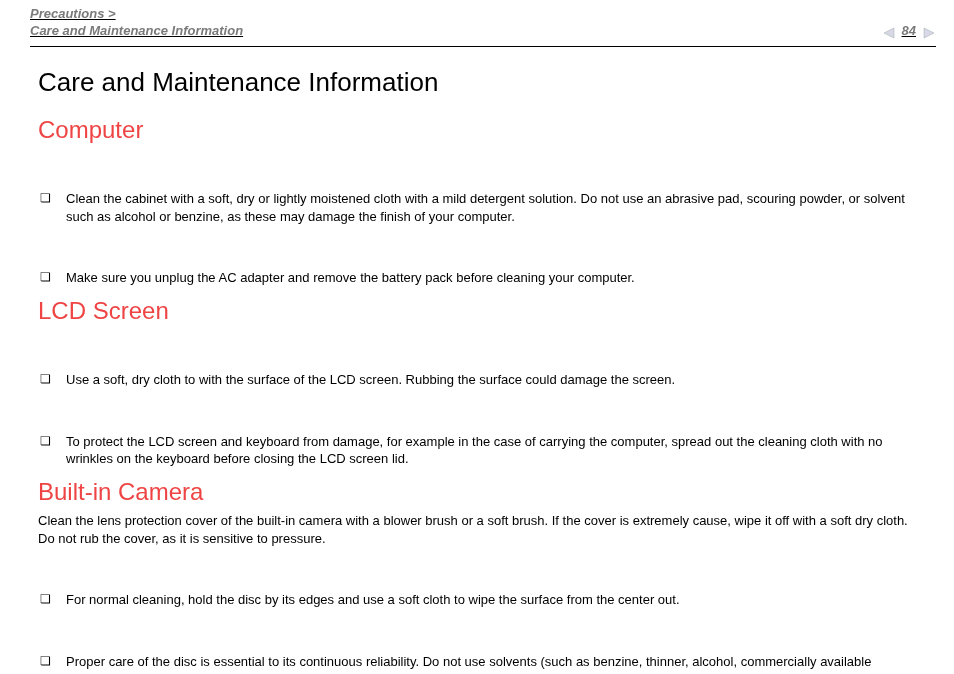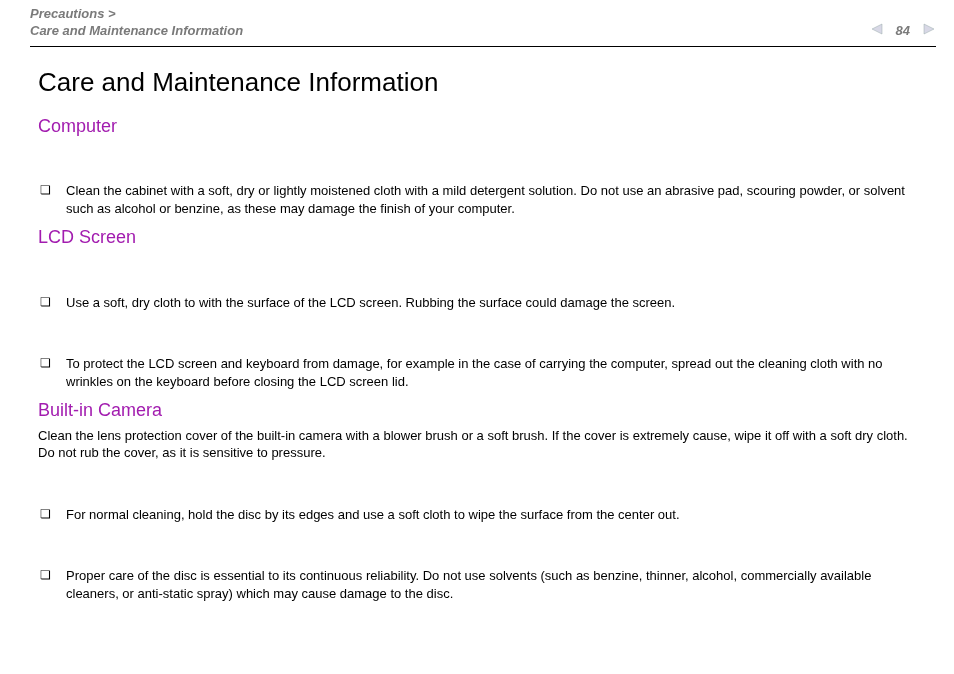--- a/index.html
+++ b/index.html
@@ -11,32 +11,33 @@
     position: relative;
     color: #000;
     font-size: 13px;
     line-height: 1.35;
   }
   .header {
     display: flex;
     justify-content: space-between;
     align-items: flex-end;
     padding: 6px 18px 4px 30px;
+    text-decoration: underline;
   }
   .breadcrumb {
     color: #7a7a7a;
     font-size: 13px;
     font-weight: bold;
     font-style: italic;
     line-height: 1.3;
   }
   .pagegroup {
     display: flex;
-    align-items: flex-start;
-    gap: 12px;
+    align-items: flex-end;
+    gap: 6px;
   }
   .navbtn {
     width: 14px; height: 14px;
     display: inline-flex;
     align-items: center;
     justify-content: center;
     cursor: pointer;
   }
   .pagenum {
     color: #7a7a7a;
@@ -51,22 +52,22 @@
   }
   .content {
     padding: 18px 30px 0 38px;
   }
   h1.title {
     font-size: 26px;
     font-weight: normal;
     margin-bottom: 14px;
   }
   h2.section {
-    color: #a21caf;
-    font-size: 18px;
+    color: #ef4444;
+    font-size: 24px;
     font-weight: normal;
     margin-bottom: 4px;
   }
   ul.bullets {
     list-style: none;
     padding-left: 0;
     margin: 2px 0 0 0;
   }
   ul.bullets li {
     position: relative;
@@ -110,20 +111,21 @@
 
 <hr class="rule">
 
 <div class="content">
 
   <h1 class="title">Care and Maintenance Information</h1>
 
   <h2 class="section">Computer</h2>
   <ul class="bullets">
     <li>Clean the cabinet with a soft, dry or lightly moistened cloth with a mild detergent solution. Do not use an abrasive pad, scouring powder, or solvent such as alcohol or benzine, as these may damage the finish of your computer.</li>
+    <li>Make sure you unplug the AC adapter and remove the battery pack before cleaning your computer.</li>
   </ul>
 
   <h2 class="section">LCD Screen</h2>
   <ul class="bullets">
     <li>Use a soft, dry cloth to with the surface of the LCD screen. Rubbing the surface could damage the screen.</li>
     <li>To protect the LCD screen and keyboard from damage, for example in the case of carrying the computer, spread out the cleaning cloth with no wrinkles on the keyboard before closing the LCD screen lid.</li>
   </ul>
 
   <h2 class="section">Built-in Camera</h2>
   <p class="para">Clean the lens protection cover of the built-in camera with a blower brush or a soft brush. If the cover is extremely cause, wipe it off with a soft dry cloth. Do not rub the cover, as it is sensitive to pressure.</p>

